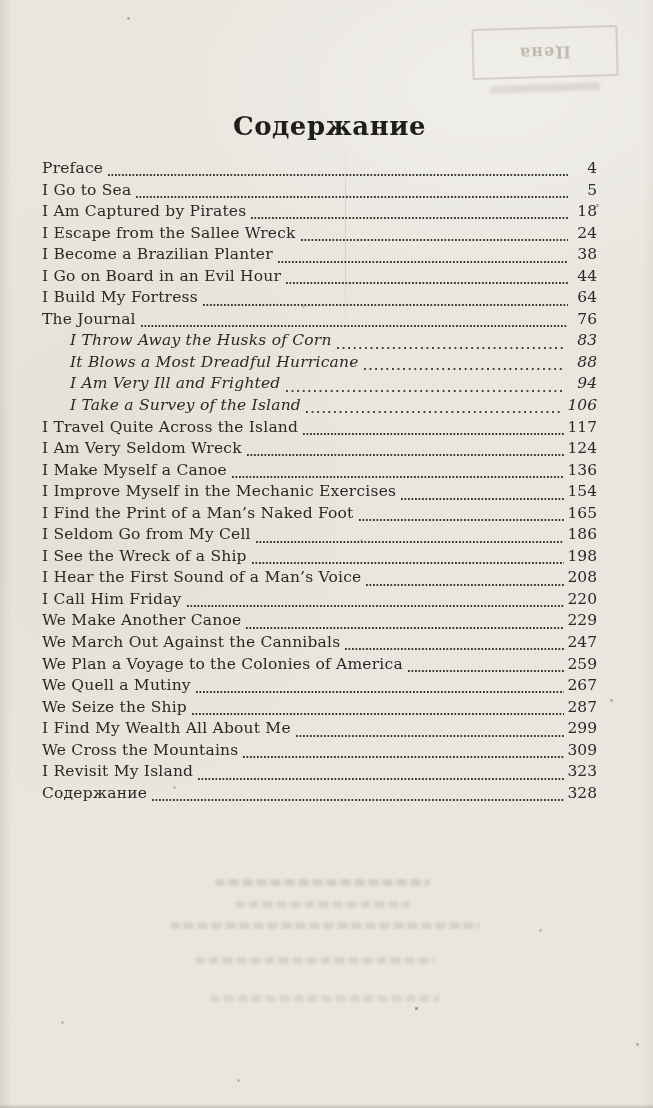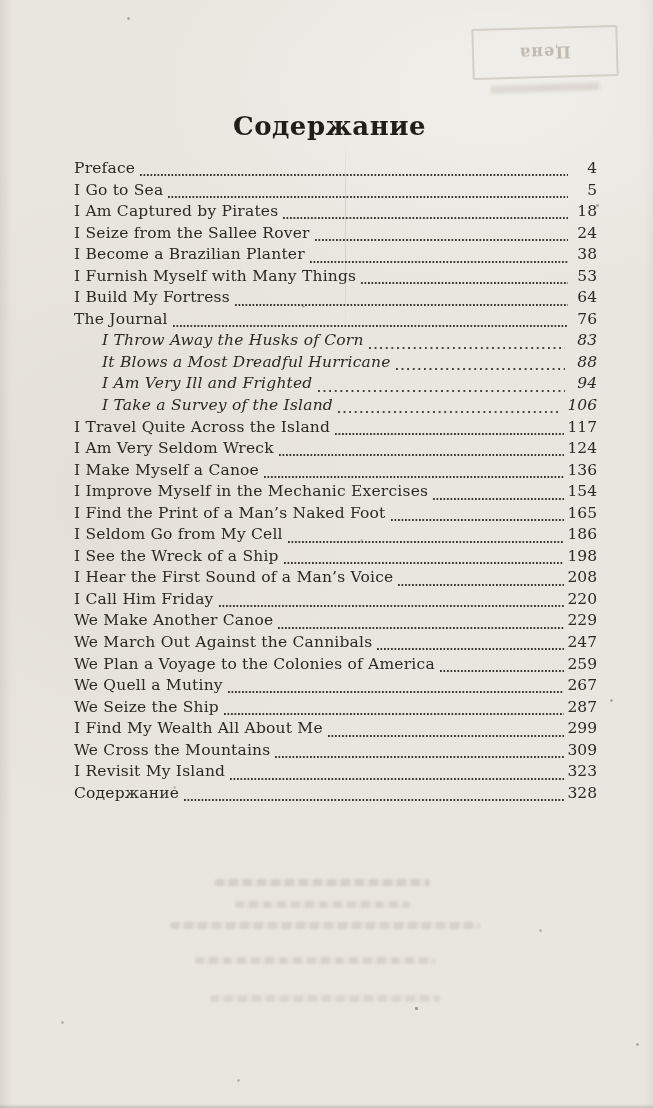--- a/index.html
+++ b/index.html
@@ -34,21 +34,21 @@
     position: absolute;
     top: 159px; left: 42px; right: 56px;
   }
   .row {
     display: flex;
     align-items: baseline;
     height: 21.55px;
     font-size: 15.5px;
     white-space: nowrap;
   }
-  .row .label { flex: 0 0 auto; letter-spacing: 0.2px; margin-left: 32px; }
+  .row .label { flex: 0 0 auto; letter-spacing: 0.2px; }
   .row .leader {
     flex: 1 1 auto;
     align-self: flex-end;
     height: 2.2px;
     margin: 0 3px 4px 5px;
     background-image: radial-gradient(circle at 1px 1.1px, #37342d 0.85px, transparent 1.15px);
     background-size: 3.5px 2.2px;
     background-repeat: repeat-x;
   }
   .row .pagenum {
@@ -146,33 +146,33 @@
         <span class="label">I Go to Sea</span>
         <span class="leader"></span>
         <span class="pagenum">5</span>
       </div>
       <div class="row">
         <span class="label">I Am Captured by Pirates</span>
         <span class="leader"></span>
         <span class="pagenum">18</span>
       </div>
       <div class="row">
-        <span class="label">I Seize from the Sallee Rover</span>
+        <span class="label">I Escape from the Sallee Wreck</span>
         <span class="leader"></span>
         <span class="pagenum">24</span>
       </div>
       <div class="row">
         <span class="label">I Become a Brazilian Planter</span>
         <span class="leader"></span>
         <span class="pagenum">38</span>
       </div>
       <div class="row">
-        <span class="label">I Furnish Myself with Many Things</span>
-        <span class="leader"></span>
-        <span class="pagenum">53</span>
+        <span class="label">I Go on Board in an Evil Hour</span>
+        <span class="leader"></span>
+        <span class="pagenum">44</span>
       </div>
       <div class="row">
         <span class="label">I Build My Fortress</span>
         <span class="leader"></span>
         <span class="pagenum">64</span>
       </div>
       <div class="row">
         <span class="label">The Journal</span>
         <span class="leader"></span>
         <span class="pagenum">76</span>

